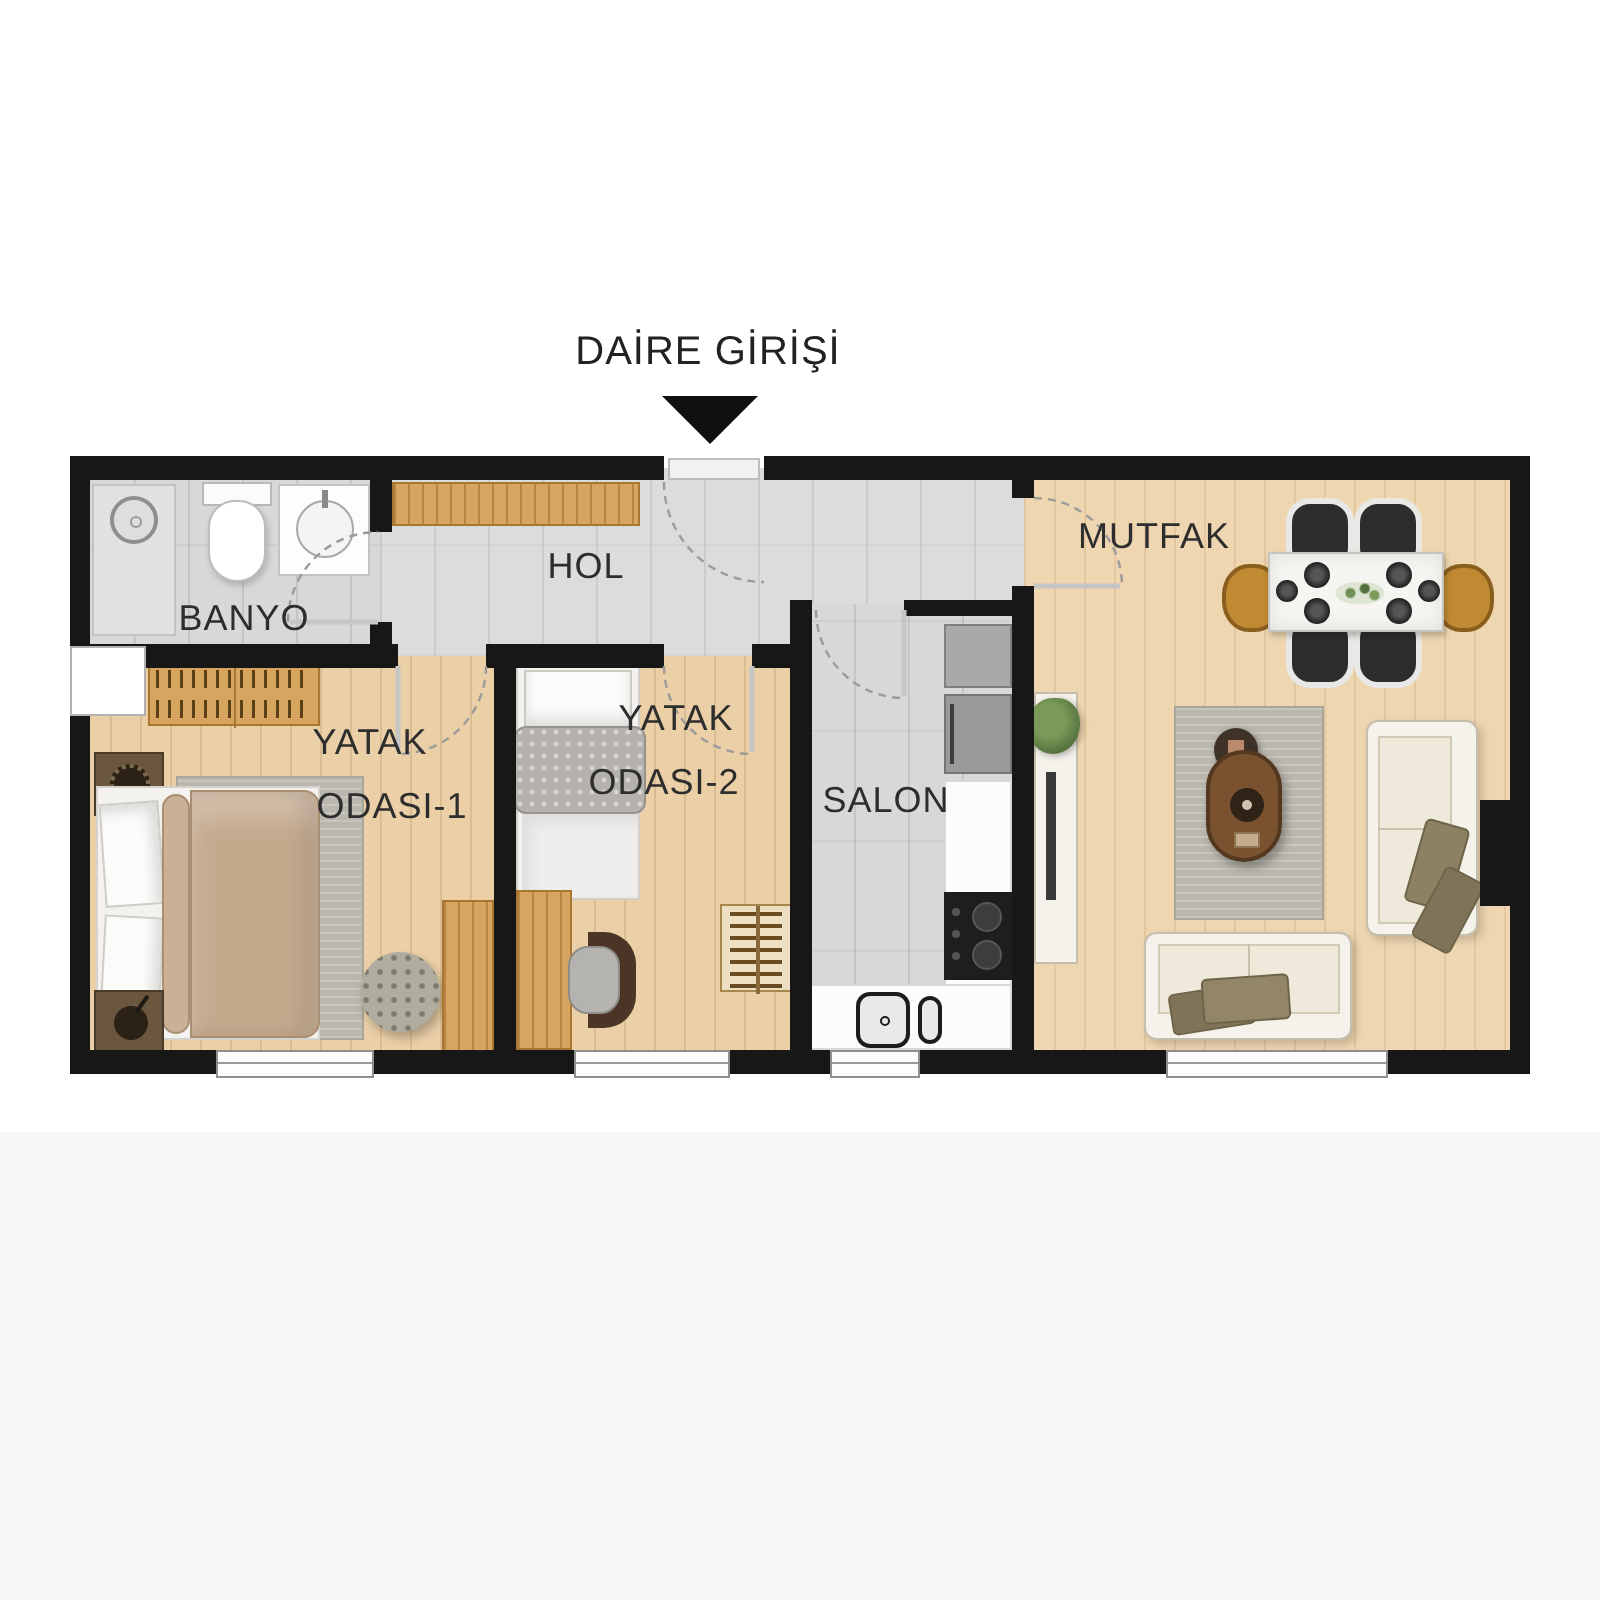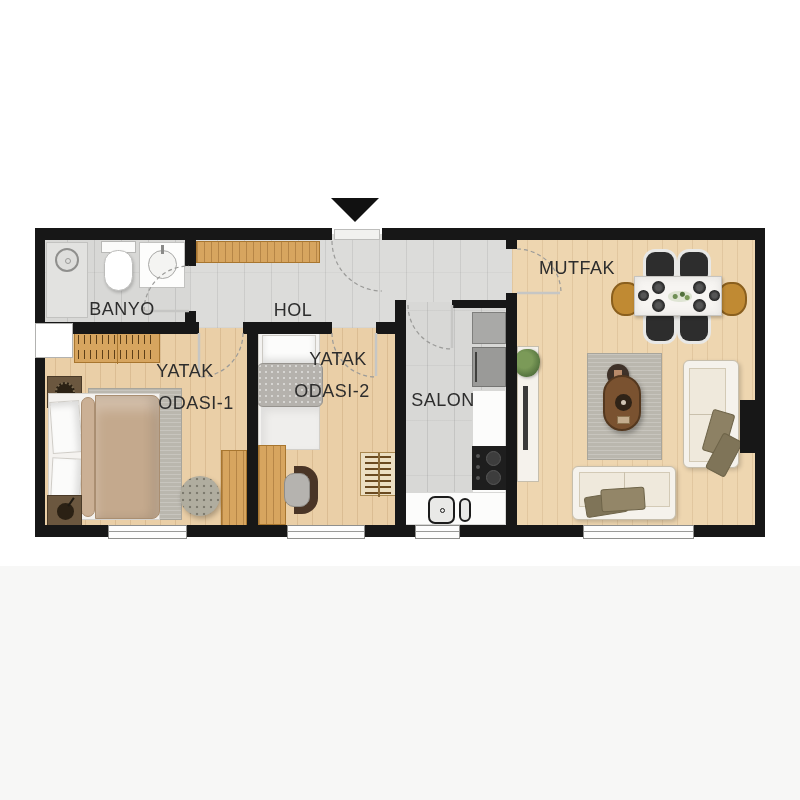--- a/index.html
+++ b/index.html
@@ -45,20 +45,21 @@
          background:radial-gradient(circle,#555 0 30%,#1f1f1f 70%);}
   .olive-pillow{position:absolute;background:#8d8164;border:1px solid #6e6449;border-radius:3px;}
   svg.overlay{position:absolute;left:0;top:0;}
 </style>
 </head>
 <body>
 
 <div id="stage">
   <div id="bottom-band"></div>
 
+  <div id="entrance-title" style="left:354px;top:165px;">DAİRE GİRİŞİ</div>
   <div id="entrance-arrow" style="left:331px;top:198px;"></div>
 
   <div class="floor floor-tile" style="left:40px;top:234px;width:150px;height:94px;"></div>
   <div class="floor floor-tile-light" style="left:190px;top:234px;width:322px;height:94px;"></div>
   <div class="floor floor-tile" style="left:400px;top:302px;width:112px;height:229px;"></div>
   <div class="floor floor-wood-light" style="left:512px;top:234px;width:248px;height:297px;"></div>
   <div class="floor floor-wood" style="left:40px;top:328px;width:212px;height:203px;"></div>
   <div class="floor floor-wood" style="left:252px;top:328px;width:148px;height:203px;"></div>
 
   <div class="abs" style="left:46px;top:242px;width:42px;height:76px;background:#e2e2e0;border:1px solid #c2c2c0;"></div>
@@ -216,20 +217,20 @@
     <g stroke="#c6c6c4" stroke-width="2.5">
       <line x1="189" y1="311" x2="145" y2="311"></line>
       <line x1="452" y1="305" x2="452" y2="348"></line>
       <line x1="199" y1="333" x2="199" y2="376"></line>
       <line x1="376" y1="333" x2="376" y2="376"></line>
       <line x1="517" y1="293" x2="560" y2="293"></line>
     </g>
   </svg>
 
   <div class="room-label" style="left:122px;top:299px;">BANYO</div>
-  <div class="room-label" style="left:293px;top:300px;">HOL</div>
+  <div class="room-label" style="left:293px;top:273px;">HOL</div>
   <div class="room-label" style="left:577px;top:258px;">MUTFAK</div>
   <div class="room-label" style="left:443px;top:390px;">SALON</div>
   <div class="room-label" style="left:185px;top:361px;">YATAK</div>
   <div class="room-label" style="left:196px;top:393px;">ODASI-1</div>
   <div class="room-label" style="left:338px;top:349px;">YATAK</div>
   <div class="room-label" style="left:332px;top:381px;">ODASI-2</div>
 </div>
 
 </body></html>

